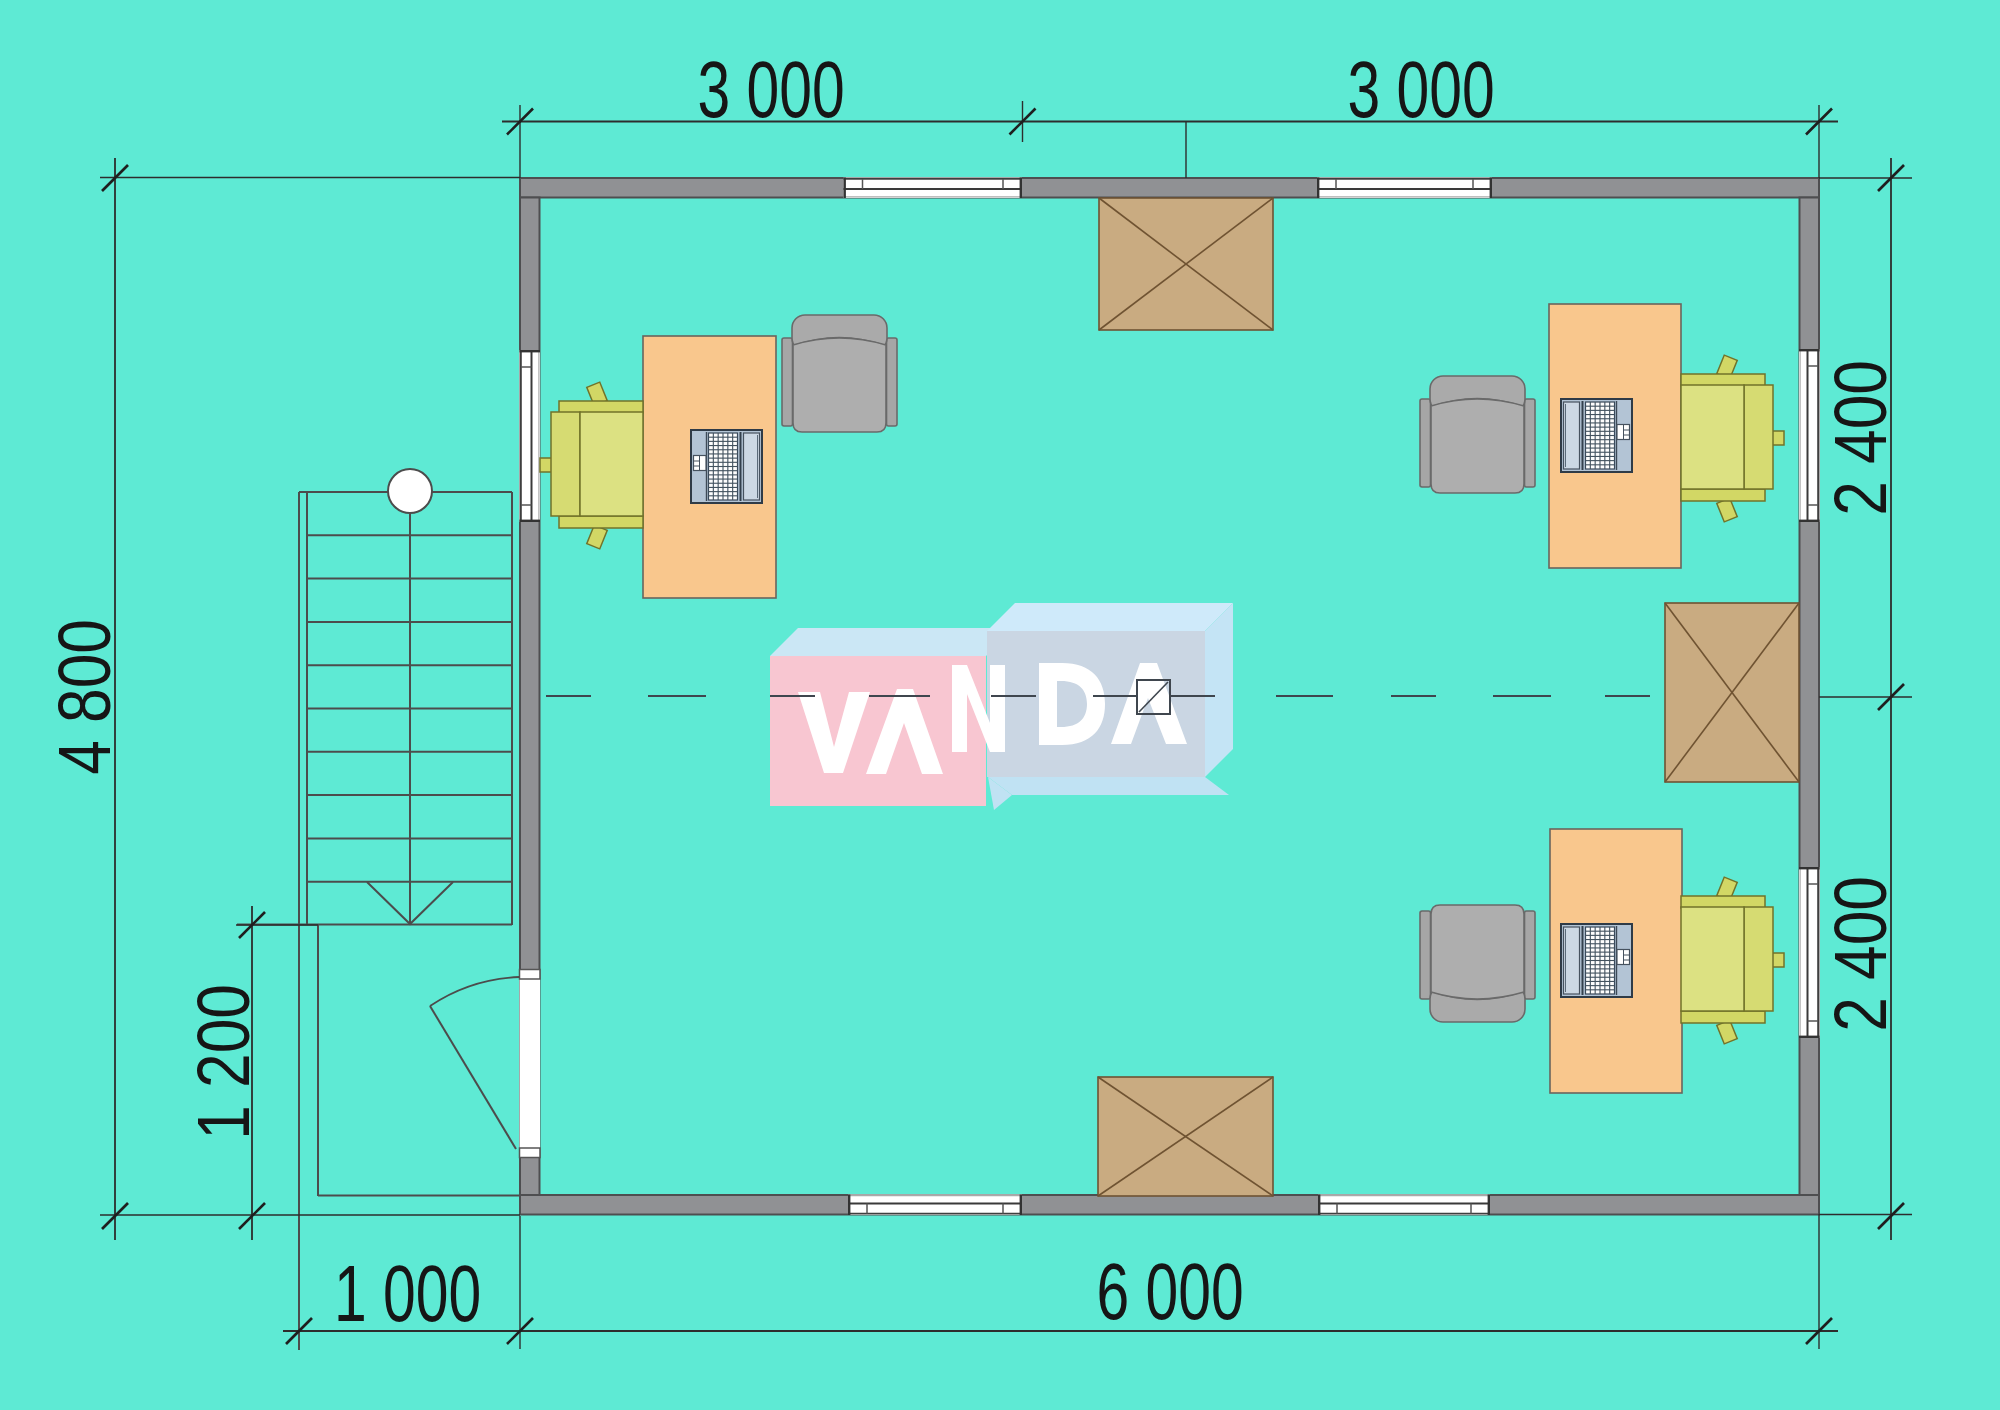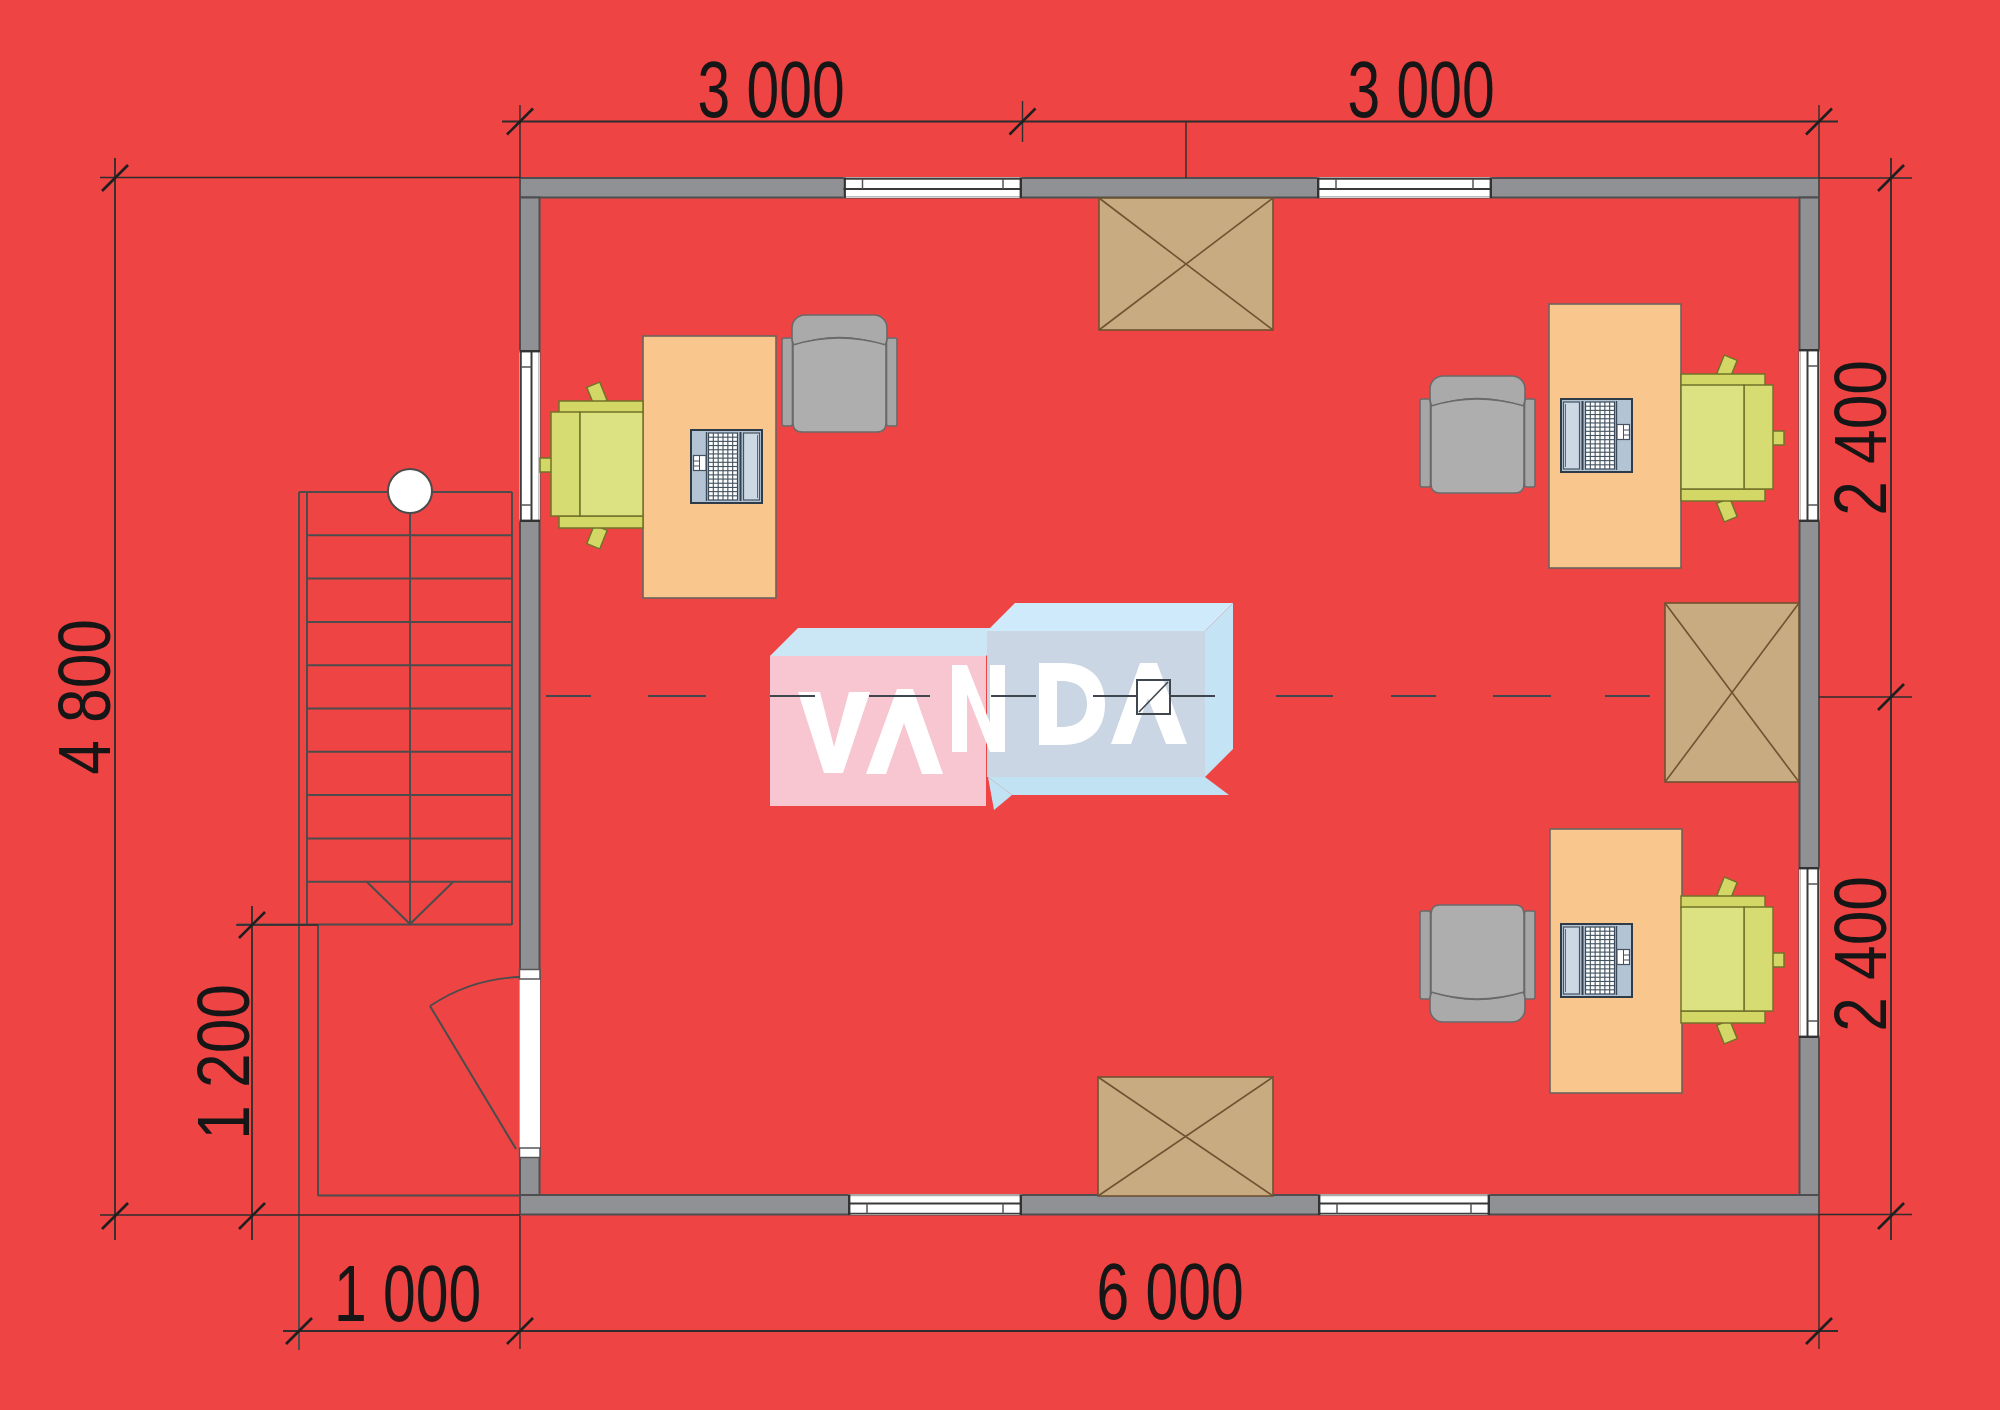--- a/index.html
+++ b/index.html
@@ -1,15 +1,15 @@
 <!DOCTYPE html>
 <html><head><meta charset="utf-8">
 <style>
   html,body{margin:0;padding:0;background:#ffffff;}
-  #page{position:relative;width:2000px;height:1410px;background:#ef4444;overflow:hidden;}
+  #page{position:relative;width:2000px;height:1410px;background:#5eead4;overflow:hidden;}
 </style></head>
 <body>
 <div id="page">
 <svg width="2000" height="1410" viewBox="0 0 2000 1410">
 <g>
 <polygon points="770,656 986,656 1014,628 798,628" fill="#cbe7f5"></polygon>
 <rect x="770" y="656" width="216" height="150" fill="#f8c6d1"></rect>
 <polygon points="987,631 1205,631 1233,603 1015,603" fill="#cfeafa"></polygon>
 <polygon points="1205,631 1233,603 1233,749 1205,777" fill="#c4e4f5"></polygon>
 <polygon points="988,777 1205,777 1229,795 1012,795" fill="#c0e2f3"></polygon>

